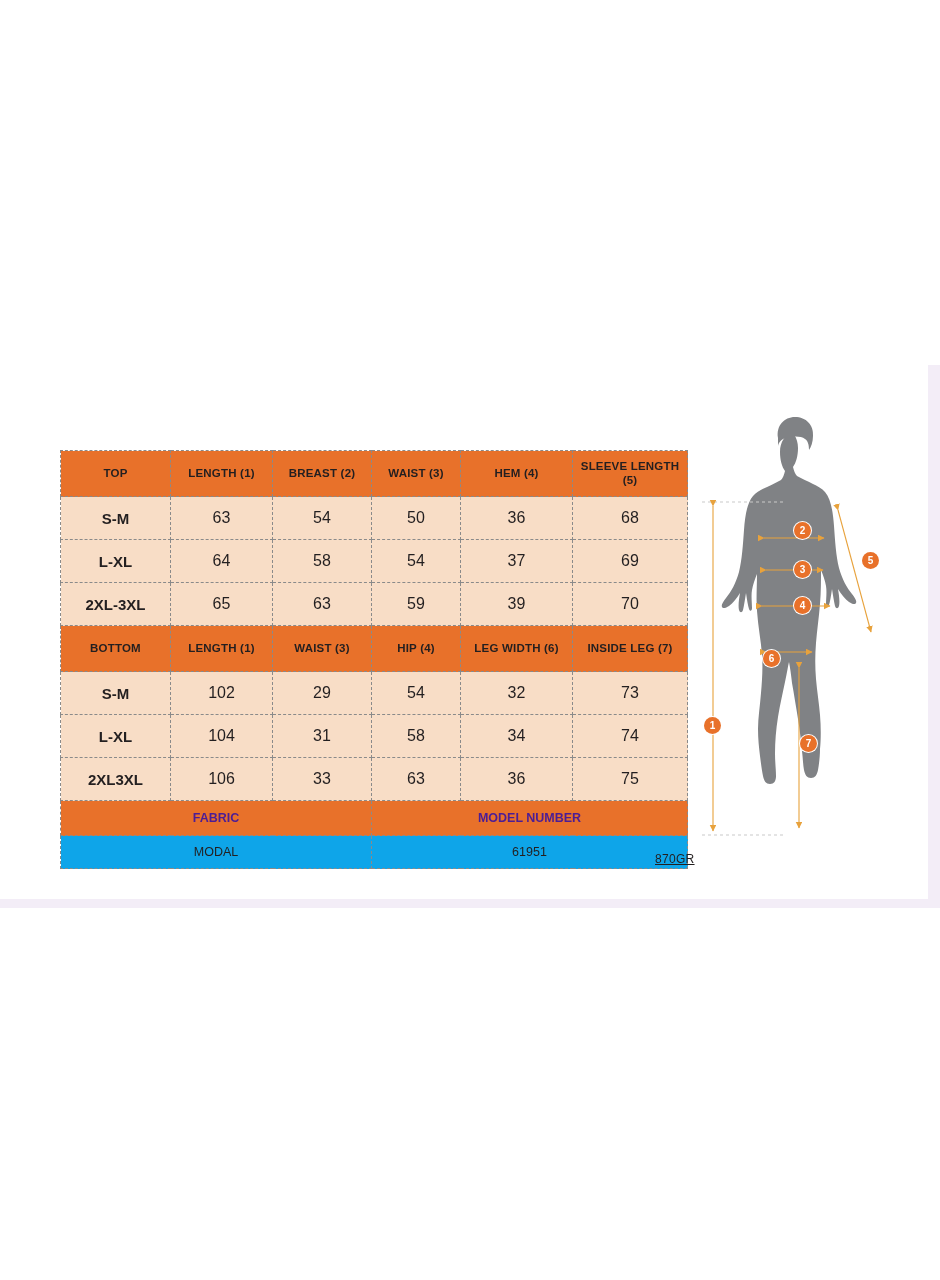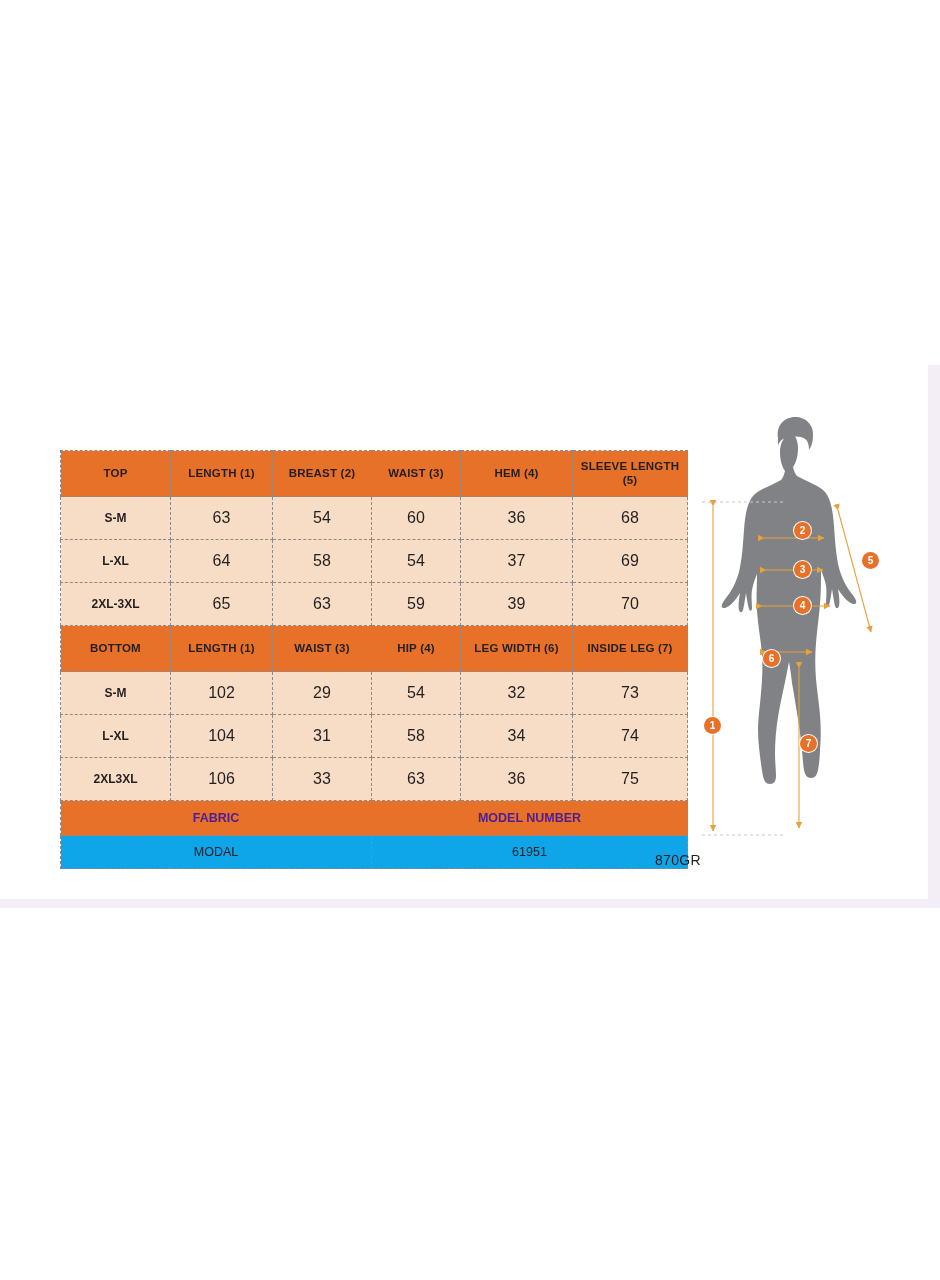--- a/index.html
+++ b/index.html
@@ -87,42 +87,43 @@
     height: 45px;
     line-height: 1.15;
   }
   tr.data-row td {
     background: #f8ddc6;
     font-size: 16px;
     color: #231f20;
   }
   tr.data-row td.rowlabel {
     font-weight: bold;
-    font-size: 12px;
+    font-size: 15px;
   }
   tr.fabric-header td {
     background: #e8712a;
     font-weight: bold;
     font-size: 12.5px;
     color: #4c1d95;
     height: 34px;
   }
   tr.fabric-row td {
     background: #0ea5e9;
     font-size: 12.5px;
     height: 32px;
     margin-top: 11px;
   }
   .code-label {
     position: absolute;
     left: 655px;
     top: 852px;
-    font-size: 14px;
+    font-size: 12px;
     color: #231f20;
     letter-spacing: .3px;
+    text-decoration: underline;
   }
 
   
   .figure {
     position: absolute;
     left: 690px;
     top: 410px;
     width: 230px;
     height: 470px;
   }
@@ -170,21 +171,21 @@
           <td>BREAST (2)</td>
           <td>WAIST (3)</td>
           <td>HEM (4)</td>
           <td>SLEEVE LENGTH (5)</td>
         </tr>
 
         <tr class="data-row">
           <td class="rowlabel">S-M</td>
           <td>63</td>
           <td>54</td>
-          <td>60</td>
+          <td>50</td>
           <td>36</td>
           <td>68</td>
         </tr>
         <tr class="data-row">
           <td class="rowlabel">L-XL</td>
           <td>64</td>
           <td>58</td>
           <td>54</td>
           <td>37</td>
           <td>69</td>

